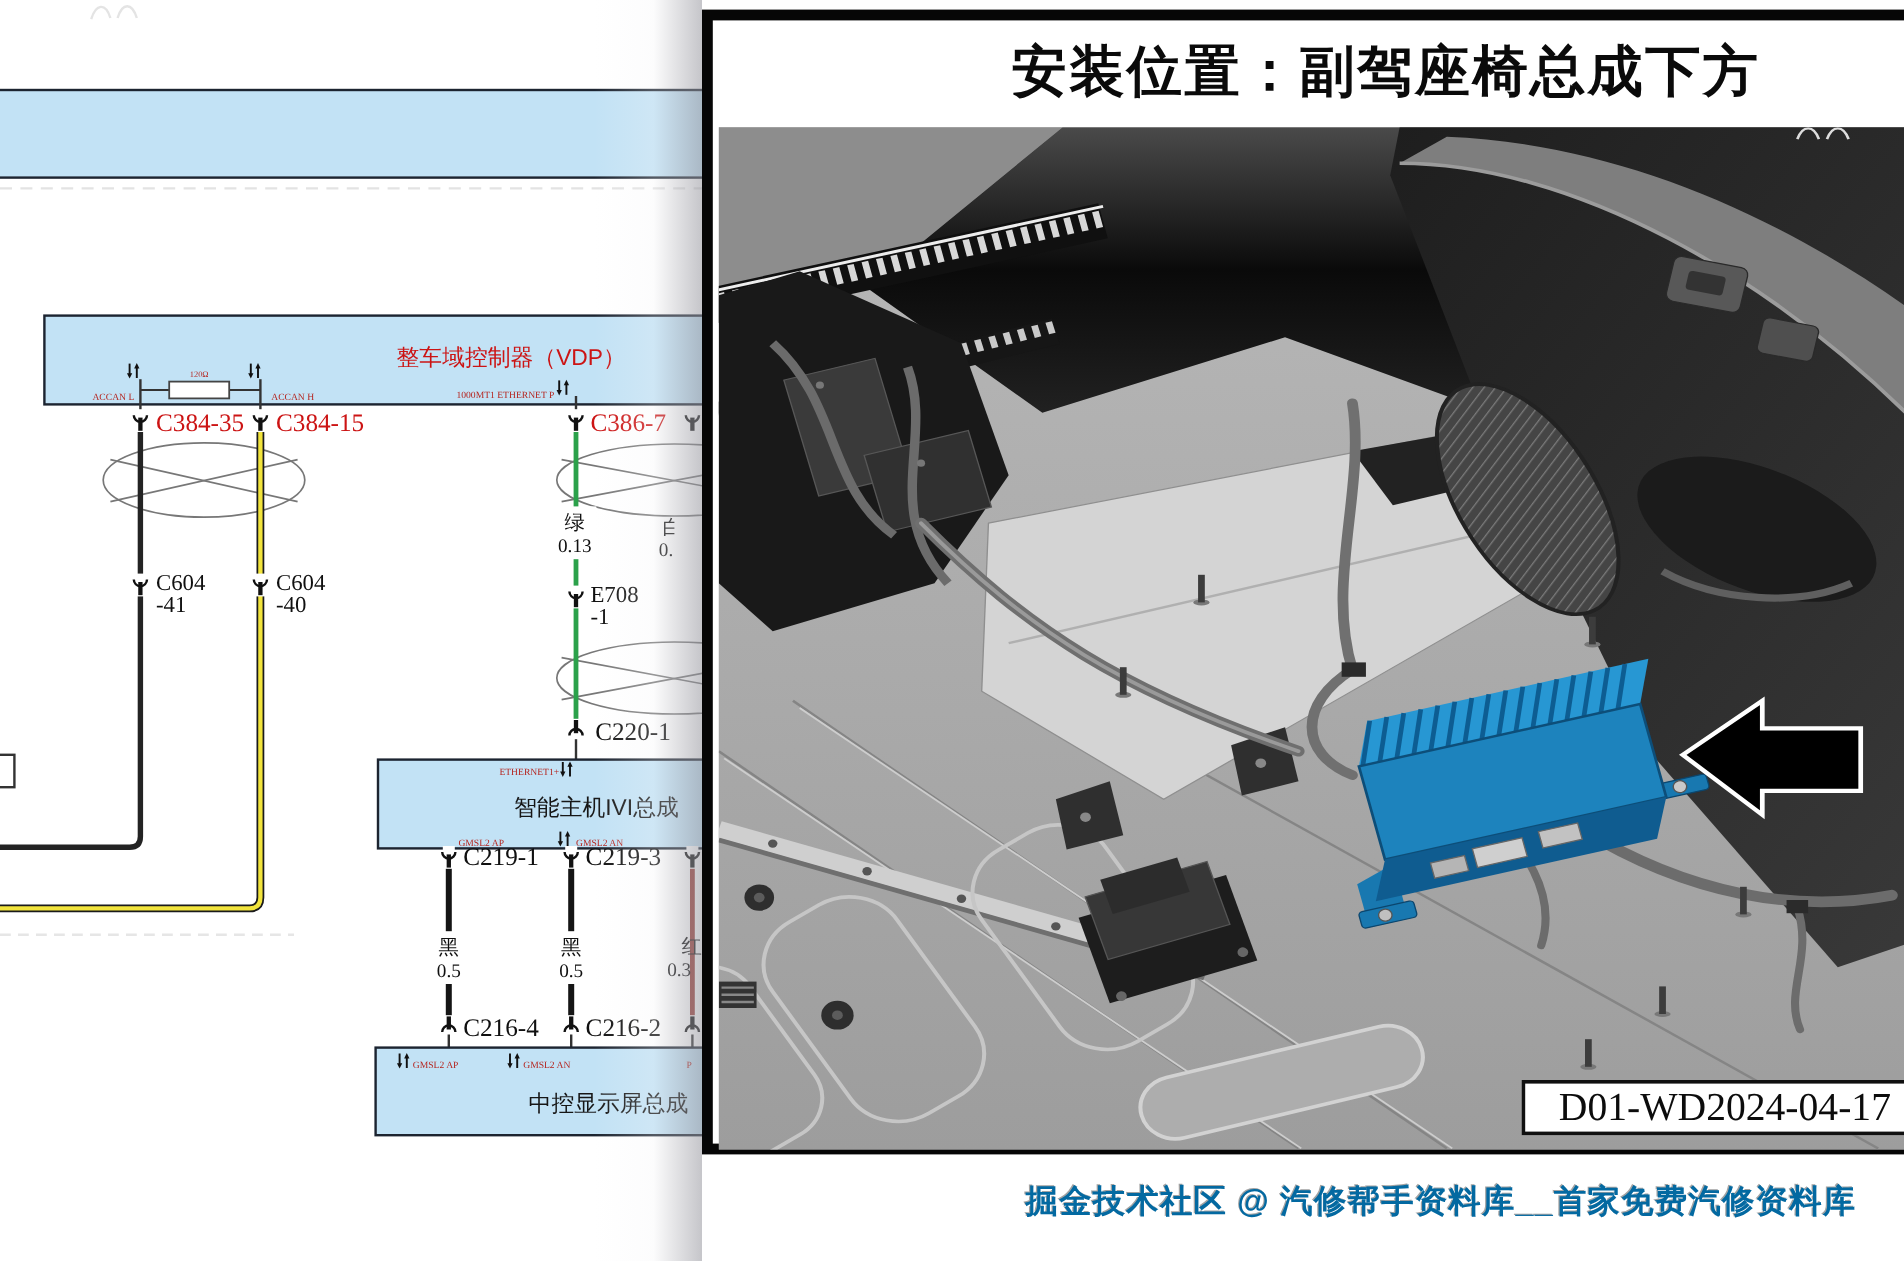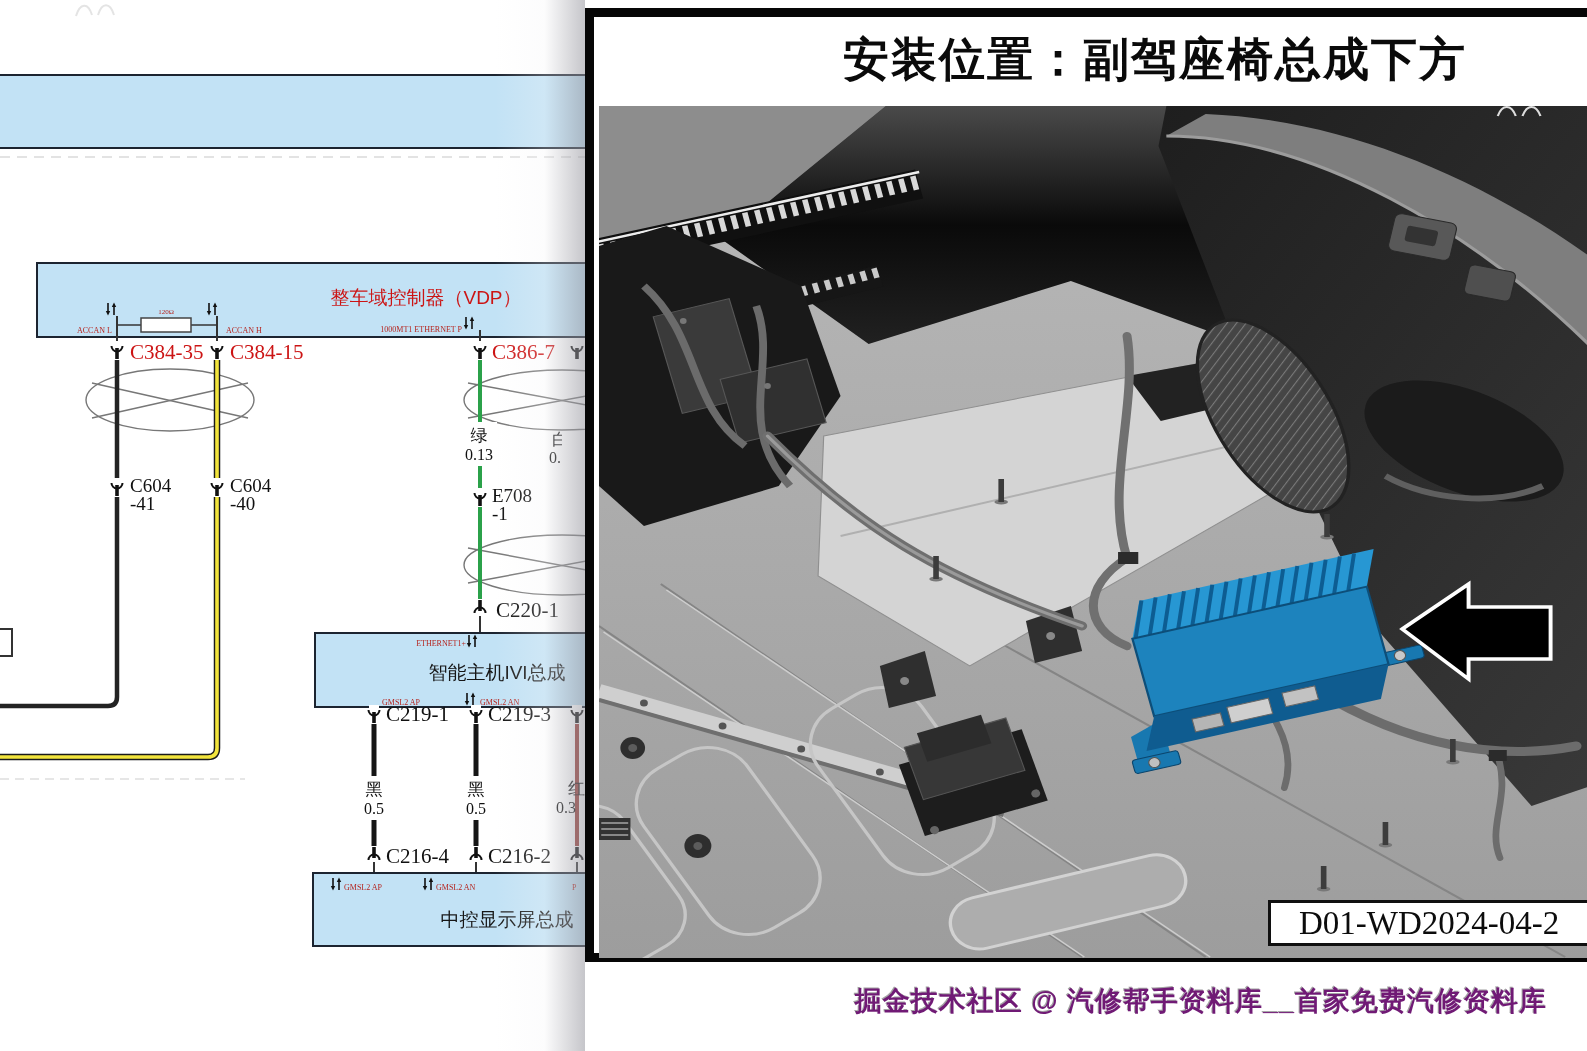--- a/index.html
+++ b/index.html
@@ -22,21 +22,21 @@
   #panel{position:absolute;left:585px;top:8px;width:1140px;height:954px;box-sizing:border-box;
          border:9px solid #060606;background:#fff;}
   #panel-title{position:absolute;left:0;top:0;width:1122px;height:80px;line-height:84px;text-align:center;
          font-size:46px;font-weight:600;color:#0a0a0a;letter-spacing:2px;
          font-family:"Liberation Sans",sans-serif;}
   #scene-wrap{position:absolute;left:5px;top:89px;width:1110px;height:852px;background:#a8a8a8;}
   #doc-box{position:absolute;left:1268px;top:900px;width:345px;height:46px;box-sizing:border-box;
          background:#fff;border:3px solid #101010;font-family:"Liberation Serif",serif;
          font-size:33px;line-height:40px;padding-left:28px;color:#0c0c0c;white-space:nowrap;overflow:hidden;}
   #watermark{position:absolute;top:983px;right:40px;font-size:27px;font-weight:bold;letter-spacing:1px;
-         color:#701a75;text-shadow:1px 1px 0 #ffffff,-1px -1px 0 #a3a3a3;
+         color:#0369a1;text-shadow:1px 1px 0 #ffffff,-1px -1px 0 #a3a3a3;
          font-family:"Liberation Sans",sans-serif;white-space:nowrap;}
 </style>
 </head>
 <body>
 
 <div id="stage">
 
   <svg id="wiring" width="585" height="1051" viewBox="0 0 585 1051">
     <defs>
       <g id="conn-down">
@@ -384,18 +384,18 @@
         </g>
 
         <polygon points="715,523 774,478 774,501 847,501 847,553 774,553 774,573" fill="#000" stroke="#ffffff" stroke-width="3.5"></polygon>
 
         <path d="M800,10 C804,-2 812,-2 816,10 M822,10 C826,-2 834,-2 838,10" stroke="#dddddd" stroke-width="2" fill="none"></path>
       </svg>
     </div>
   </div>
 
   <div id="doc-box">
-    <span>D01-WD2024-04-2</span>
+    <span>D01-WD2024-04-17</span>
   </div>
 
   <div id="watermark">掘金技术社区 @ 汽修帮手资料库__首家免费汽修资料库</div>
 
 </div>
 
 </body></html>

